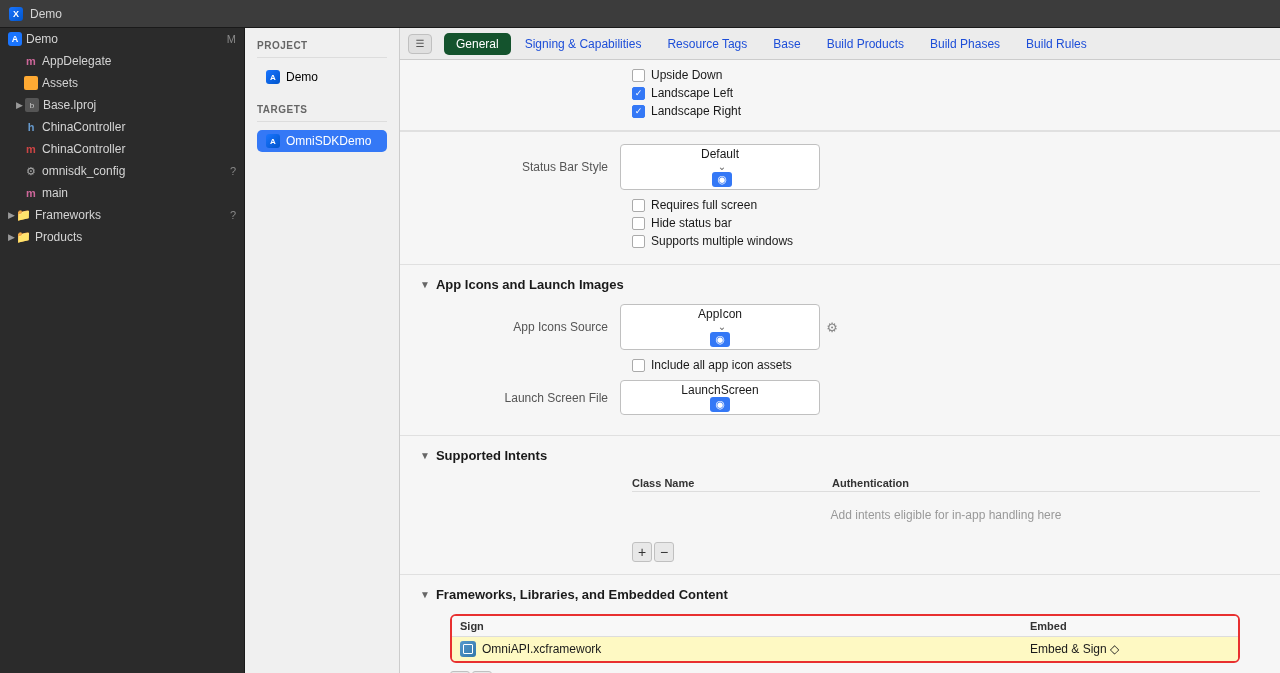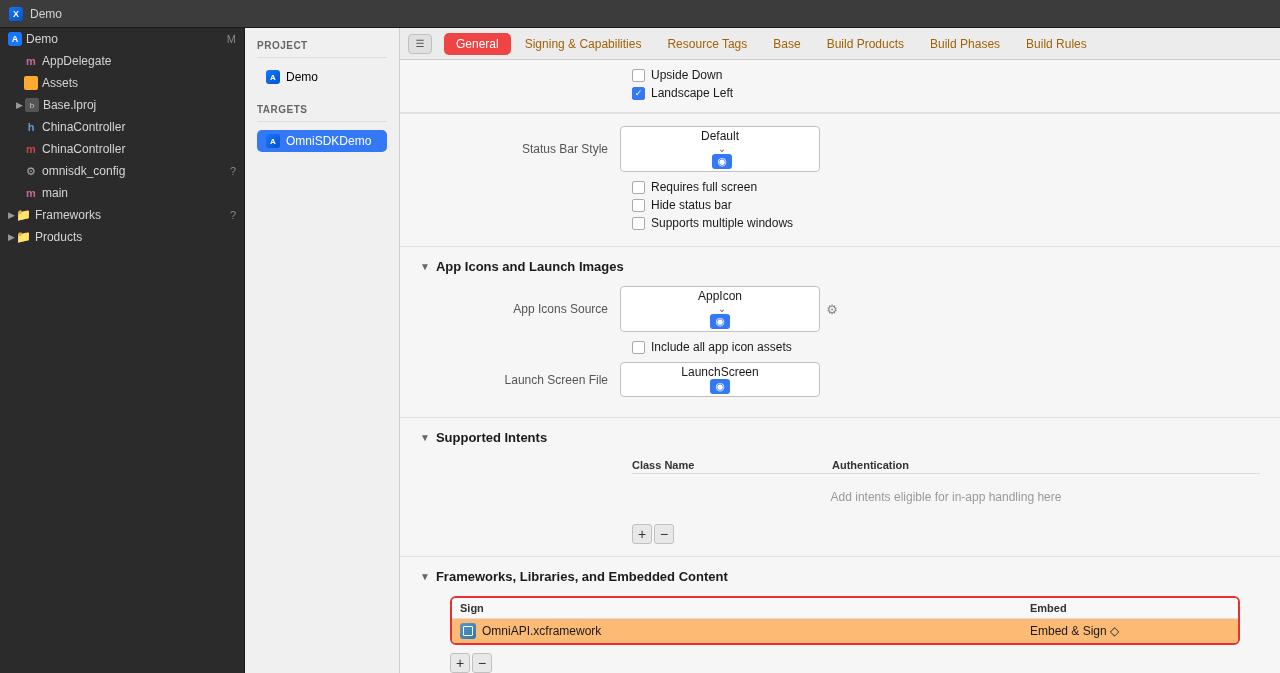--- a/index.html
+++ b/index.html
@@ -246,24 +246,24 @@
     .tabs-container {
       display: flex;
       align-items: center;
       gap: 2px;
     }
     .tab {
       padding: 4px 12px;
       border-radius: 5px;
       cursor: pointer;
       font-size: 12px;
-      color: #a16207;
+      color: #1d4ed8;
     }
     .tab.active {
-      background: #ef4444;
+      background: #14532d;
       color: white;
     }
 
     
     .settings-content {
       flex: 1;
       overflow-y: auto;
       padding: 0;
     }
 
@@ -387,21 +387,21 @@
       font-weight: 600;
       color: #333;
     }
     .col-name { flex: 1; }
     .col-embed { width: 200px; text-align: left; }
 
     .table-data-row {
       display: flex;
       align-items: center;
       padding: 4px 8px;
-      background: #fdba74;
+      background: #fef9c3;
     }
     .fw-icon {
       width: 16px;
       height: 16px;
       background: linear-gradient(135deg, #5599cc, #3377aa);
       border-radius: 3px;
       display: flex;
       align-items: center;
       justify-content: center;
       margin-right: 6px;
@@ -600,20 +600,24 @@
     <div class="settings-content">
 
       <div class="settings-section orient-section" style="padding-top:8px; padding-bottom:8px;">
         <div class="checkbox-row">
           <div class="cb"></div>
           <span class="cb-label">Upside Down</span>
         </div>
         <div class="checkbox-row">
           <div class="cb checked"></div>
           <span class="cb-label">Landscape Left</span>
+        </div>
+        <div class="checkbox-row">
+          <div class="cb checked"></div>
+          <span class="cb-label">Landscape Right</span>
         </div>
       </div>
 
       <div class="settings-section" style="border-top: 1px solid #e0e0e0;">
         <div class="form-row">
           <span class="form-label">Status Bar Style</span>
           <div class="select-control">
             <span class="select-text">Default</span>
             <span class="select-arrow">⌄</span>
             <div class="select-btn" style="background:#3478f6;border:none;border-radius:3px;padding:1px 5px;color:white;font-size:11px;">◉</div>

